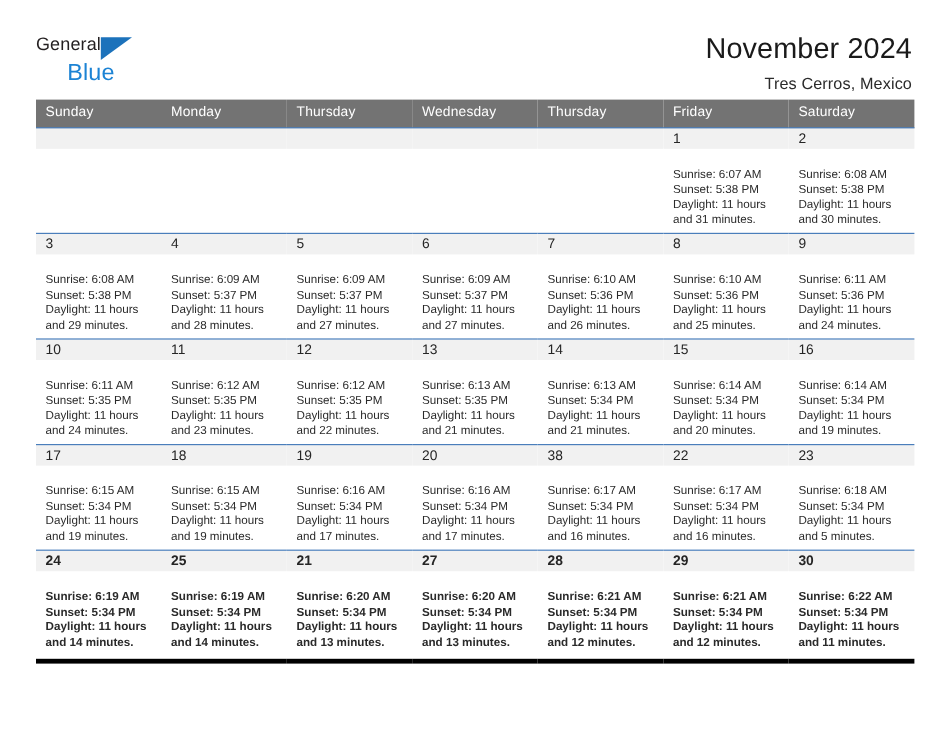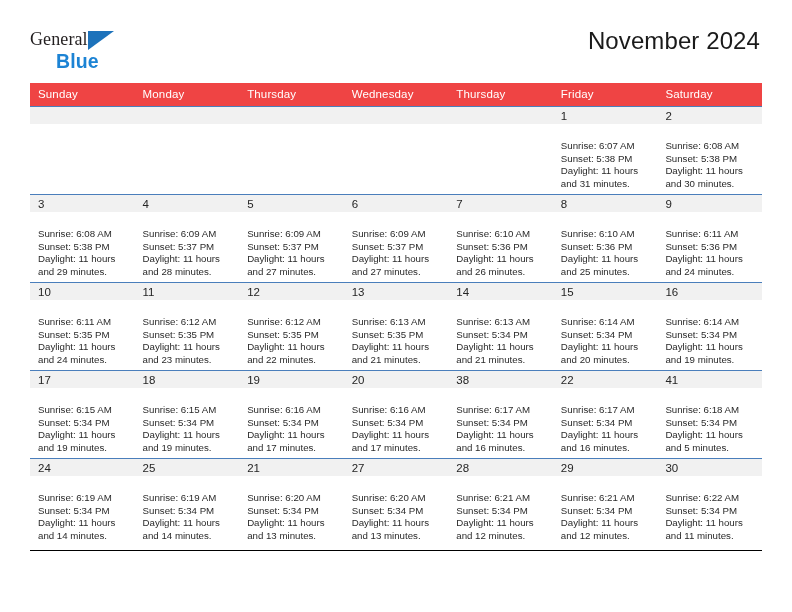--- a/index.html
+++ b/index.html
@@ -36,42 +36,41 @@
     position: relative;
     width: 120px;
     padding-top: 2px;
   }
   .brand-row1 {
     display: flex;
     align-items: flex-start;
     line-height: 1;
   }
   .brand-general {
-    font-size: 18px;
+    font-size: 15px;
     letter-spacing: .1px;
     color: #231f20;
-    font-family: Liberation Serif, serif;
+    font-family: Liberation Sans, sans-serif;
   }
   .brand-triangle {
     width: 0;
     height: 0;
     border-left: 26px solid #1c72bb;
     border-bottom: 19px solid transparent;
     margin-left: 0px;
     margin-top: 1px;
   }
   .brand-blue {
     font-size: 19.5px;
     color: #1c83d4;
     line-height: 1;
     margin-top: 2px;
     margin-left: 26px;
     display: block;
     letter-spacing: .1px;
-    font-weight: bold;
   }
   .title-block {
     text-align: right;
     padding-top: 0px;
   }
   .cal-title {
     font-size: 24px;
     font-weight: normal;
     color: #1a1a1a;
     line-height: 1.1;
@@ -88,21 +87,21 @@
   
   .calendar {
     margin: 9px 30px 0 30px;
     width: 732px;
     border-collapse: collapse;
     table-layout: fixed;
   }
   .calendar col { width: 104.57px; }
 
   thead th {
-    background: #ef4444;
+    background: #737373;
     color: #ffffff;
     font-weight: normal;
     font-size: 11.5px;
     text-align: left;
     padding: 5px 0 6px 8px;
     letter-spacing: .15px;
     height: 22px;
     vertical-align: middle;
   }
 
@@ -125,39 +124,40 @@
     color: #252525;
     line-height: 16px;
   }
   .cell-body {
     padding: 16px 6px 0 8px;
     font-size: 9.7px;
     line-height: 12.6px;
     color: #2a2a2a;
   }
   .cell-body div { white-space: nowrap; }
-  tbody tr.last td { border-bottom: 1px solid #000000; }
+  tbody tr.last td { border-bottom: 4px solid #000000; font-weight: bold; }
 </style>
 </head>
 <body>
 
 <div class="page">
 
   <div class="header">
 
     <div class="brand">
       <div class="brand-row1">
         <span class="brand-general">General</span>
         <span class="brand-triangle"></span>
       </div>
       <span class="brand-blue">Blue</span>
     </div>
 
     <div class="title-block">
       <h1 class="cal-title">November 2024</h1>
+      <p class="cal-subtitle">Tres Cerros, Mexico</p>
     </div>
 
   </div>
 
   <table class="calendar">
     <colgroup>
       <col>
         <col>
         <col>
         <col>
@@ -391,21 +391,21 @@
           <td>
             <div class="daynum-strip">22</div>
             <div class="cell-body">
               <div>Sunrise: 6:17 AM</div>
               <div>Sunset: 5:34 PM</div>
               <div>Daylight: 11 hours</div>
               <div>and 16 minutes.</div>
             </div>
           </td>
           <td>
-            <div class="daynum-strip">41</div>
+            <div class="daynum-strip">23</div>
             <div class="cell-body">
               <div>Sunrise: 6:18 AM</div>
               <div>Sunset: 5:34 PM</div>
               <div>Daylight: 11 hours</div>
               <div>and 5 minutes.</div>
             </div>
           </td>
         </tr>
         <tr class="last">
           <td>

